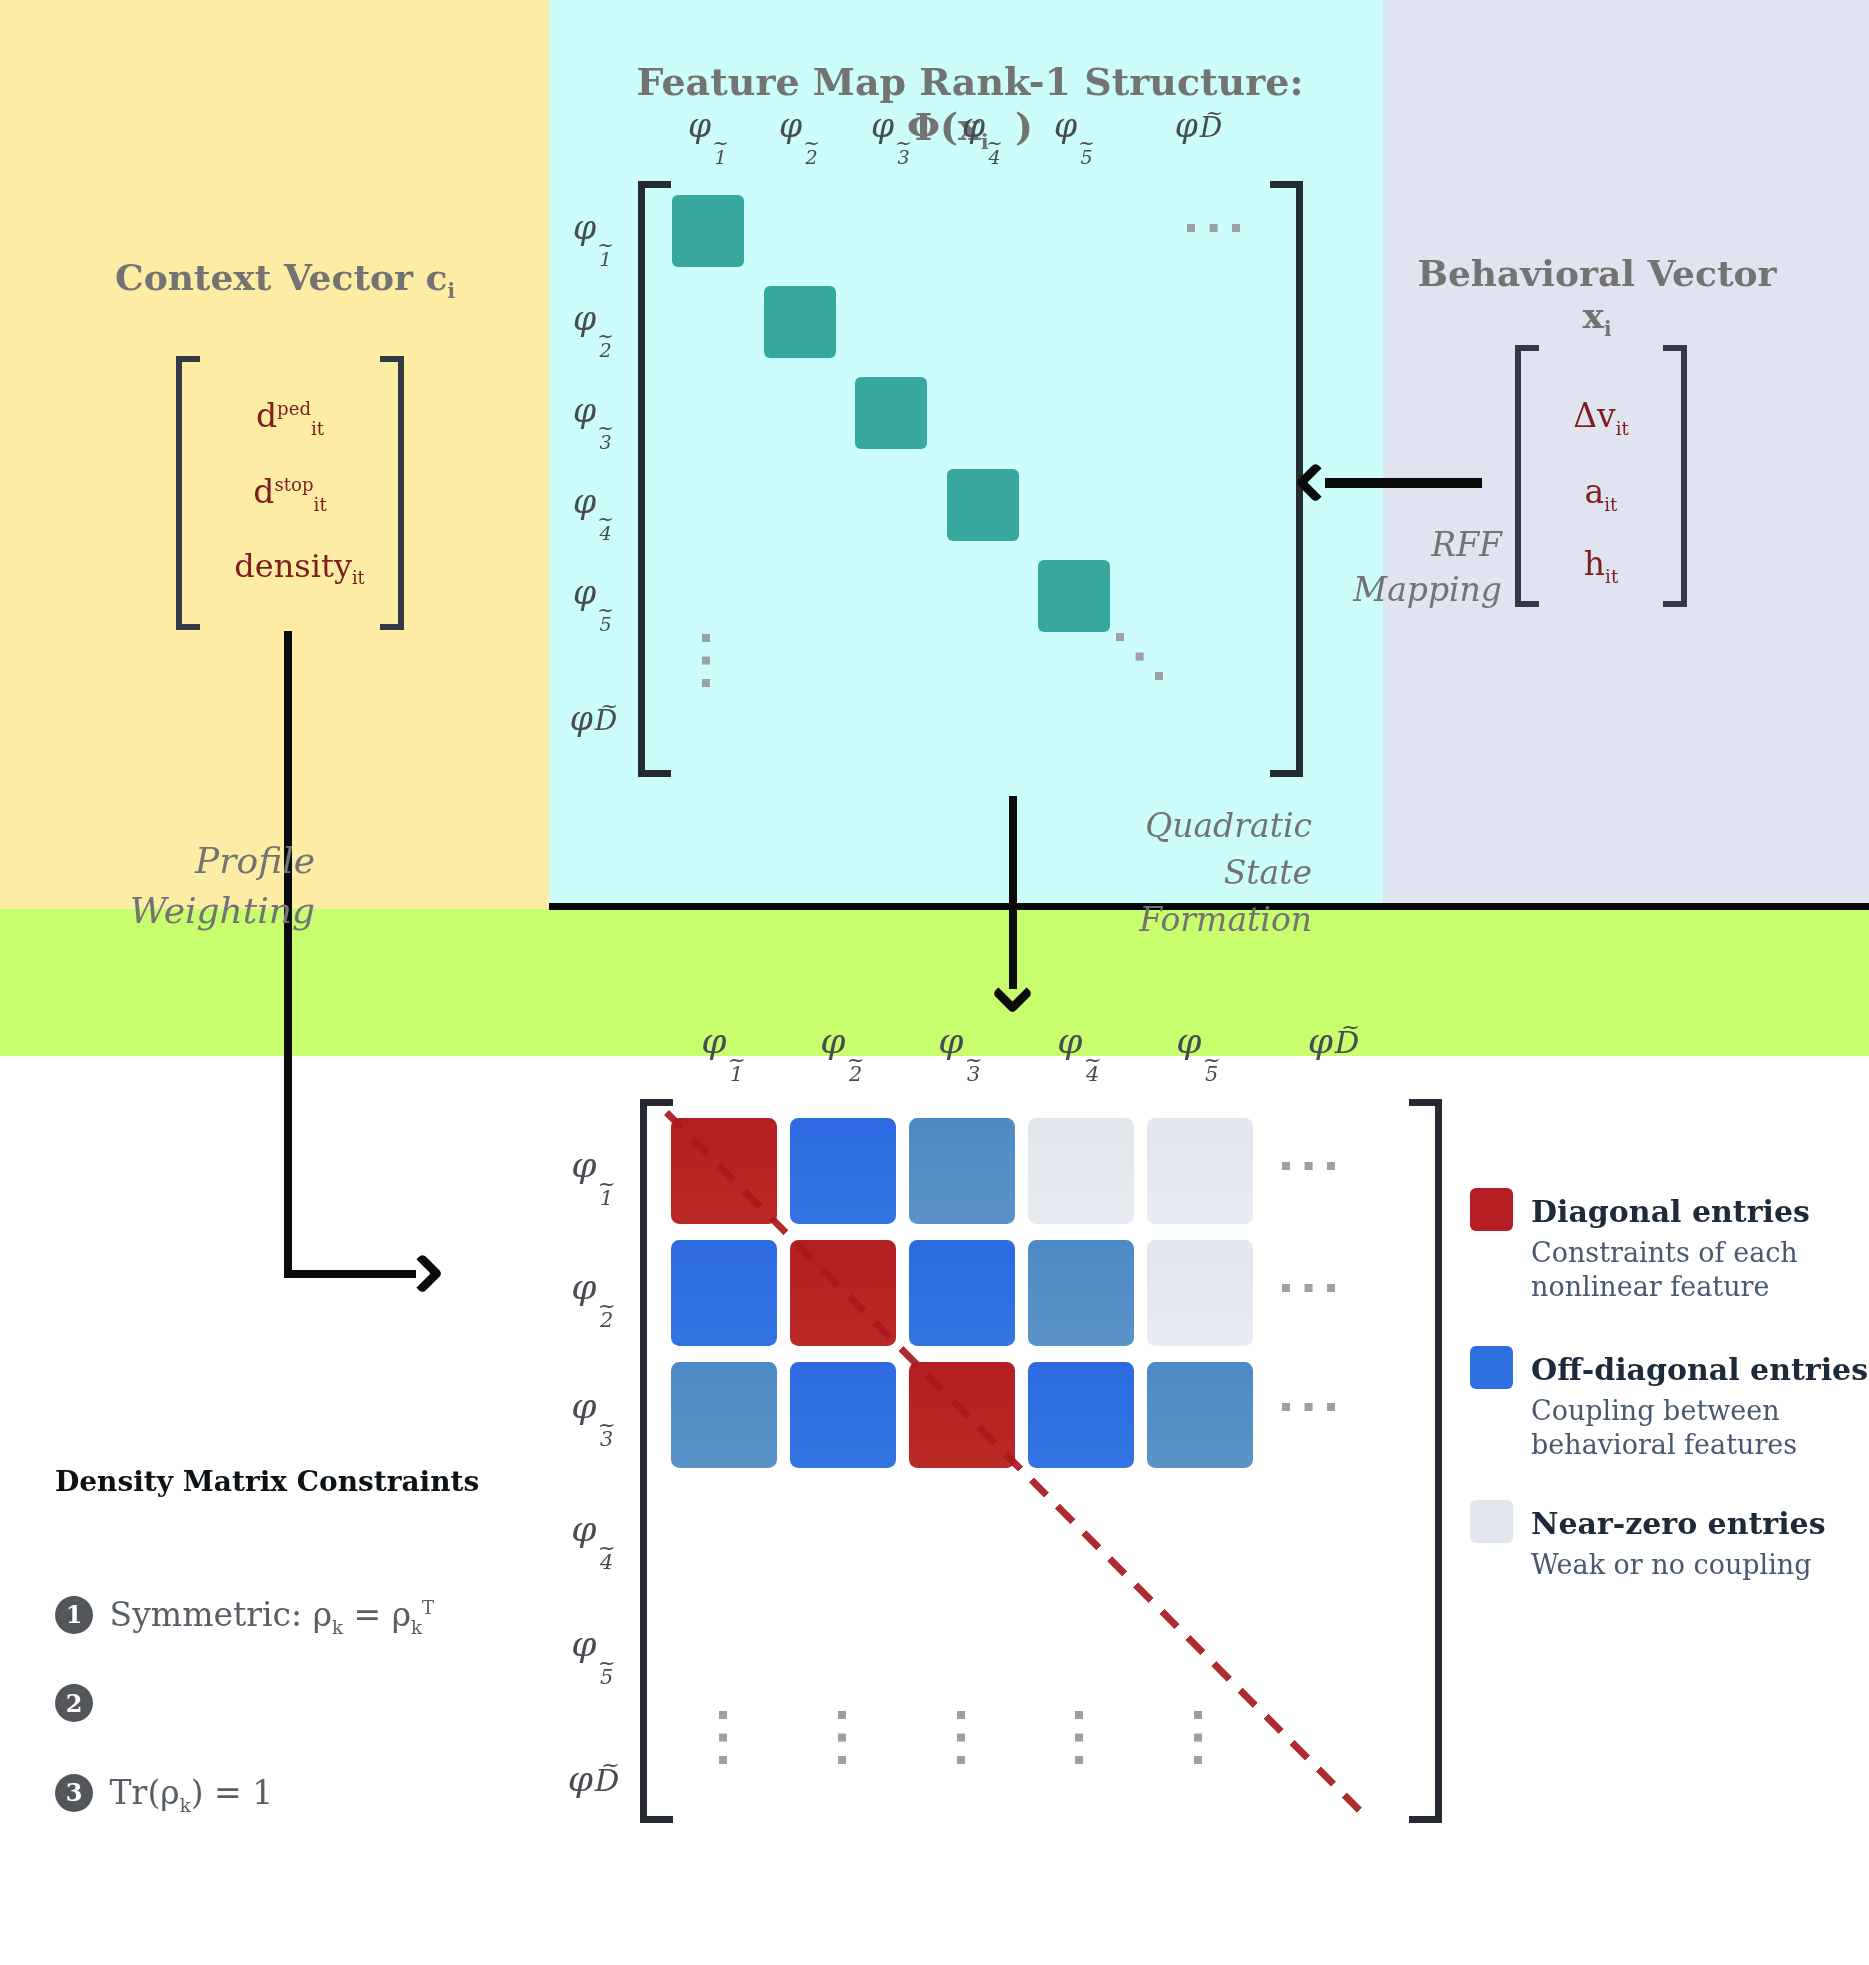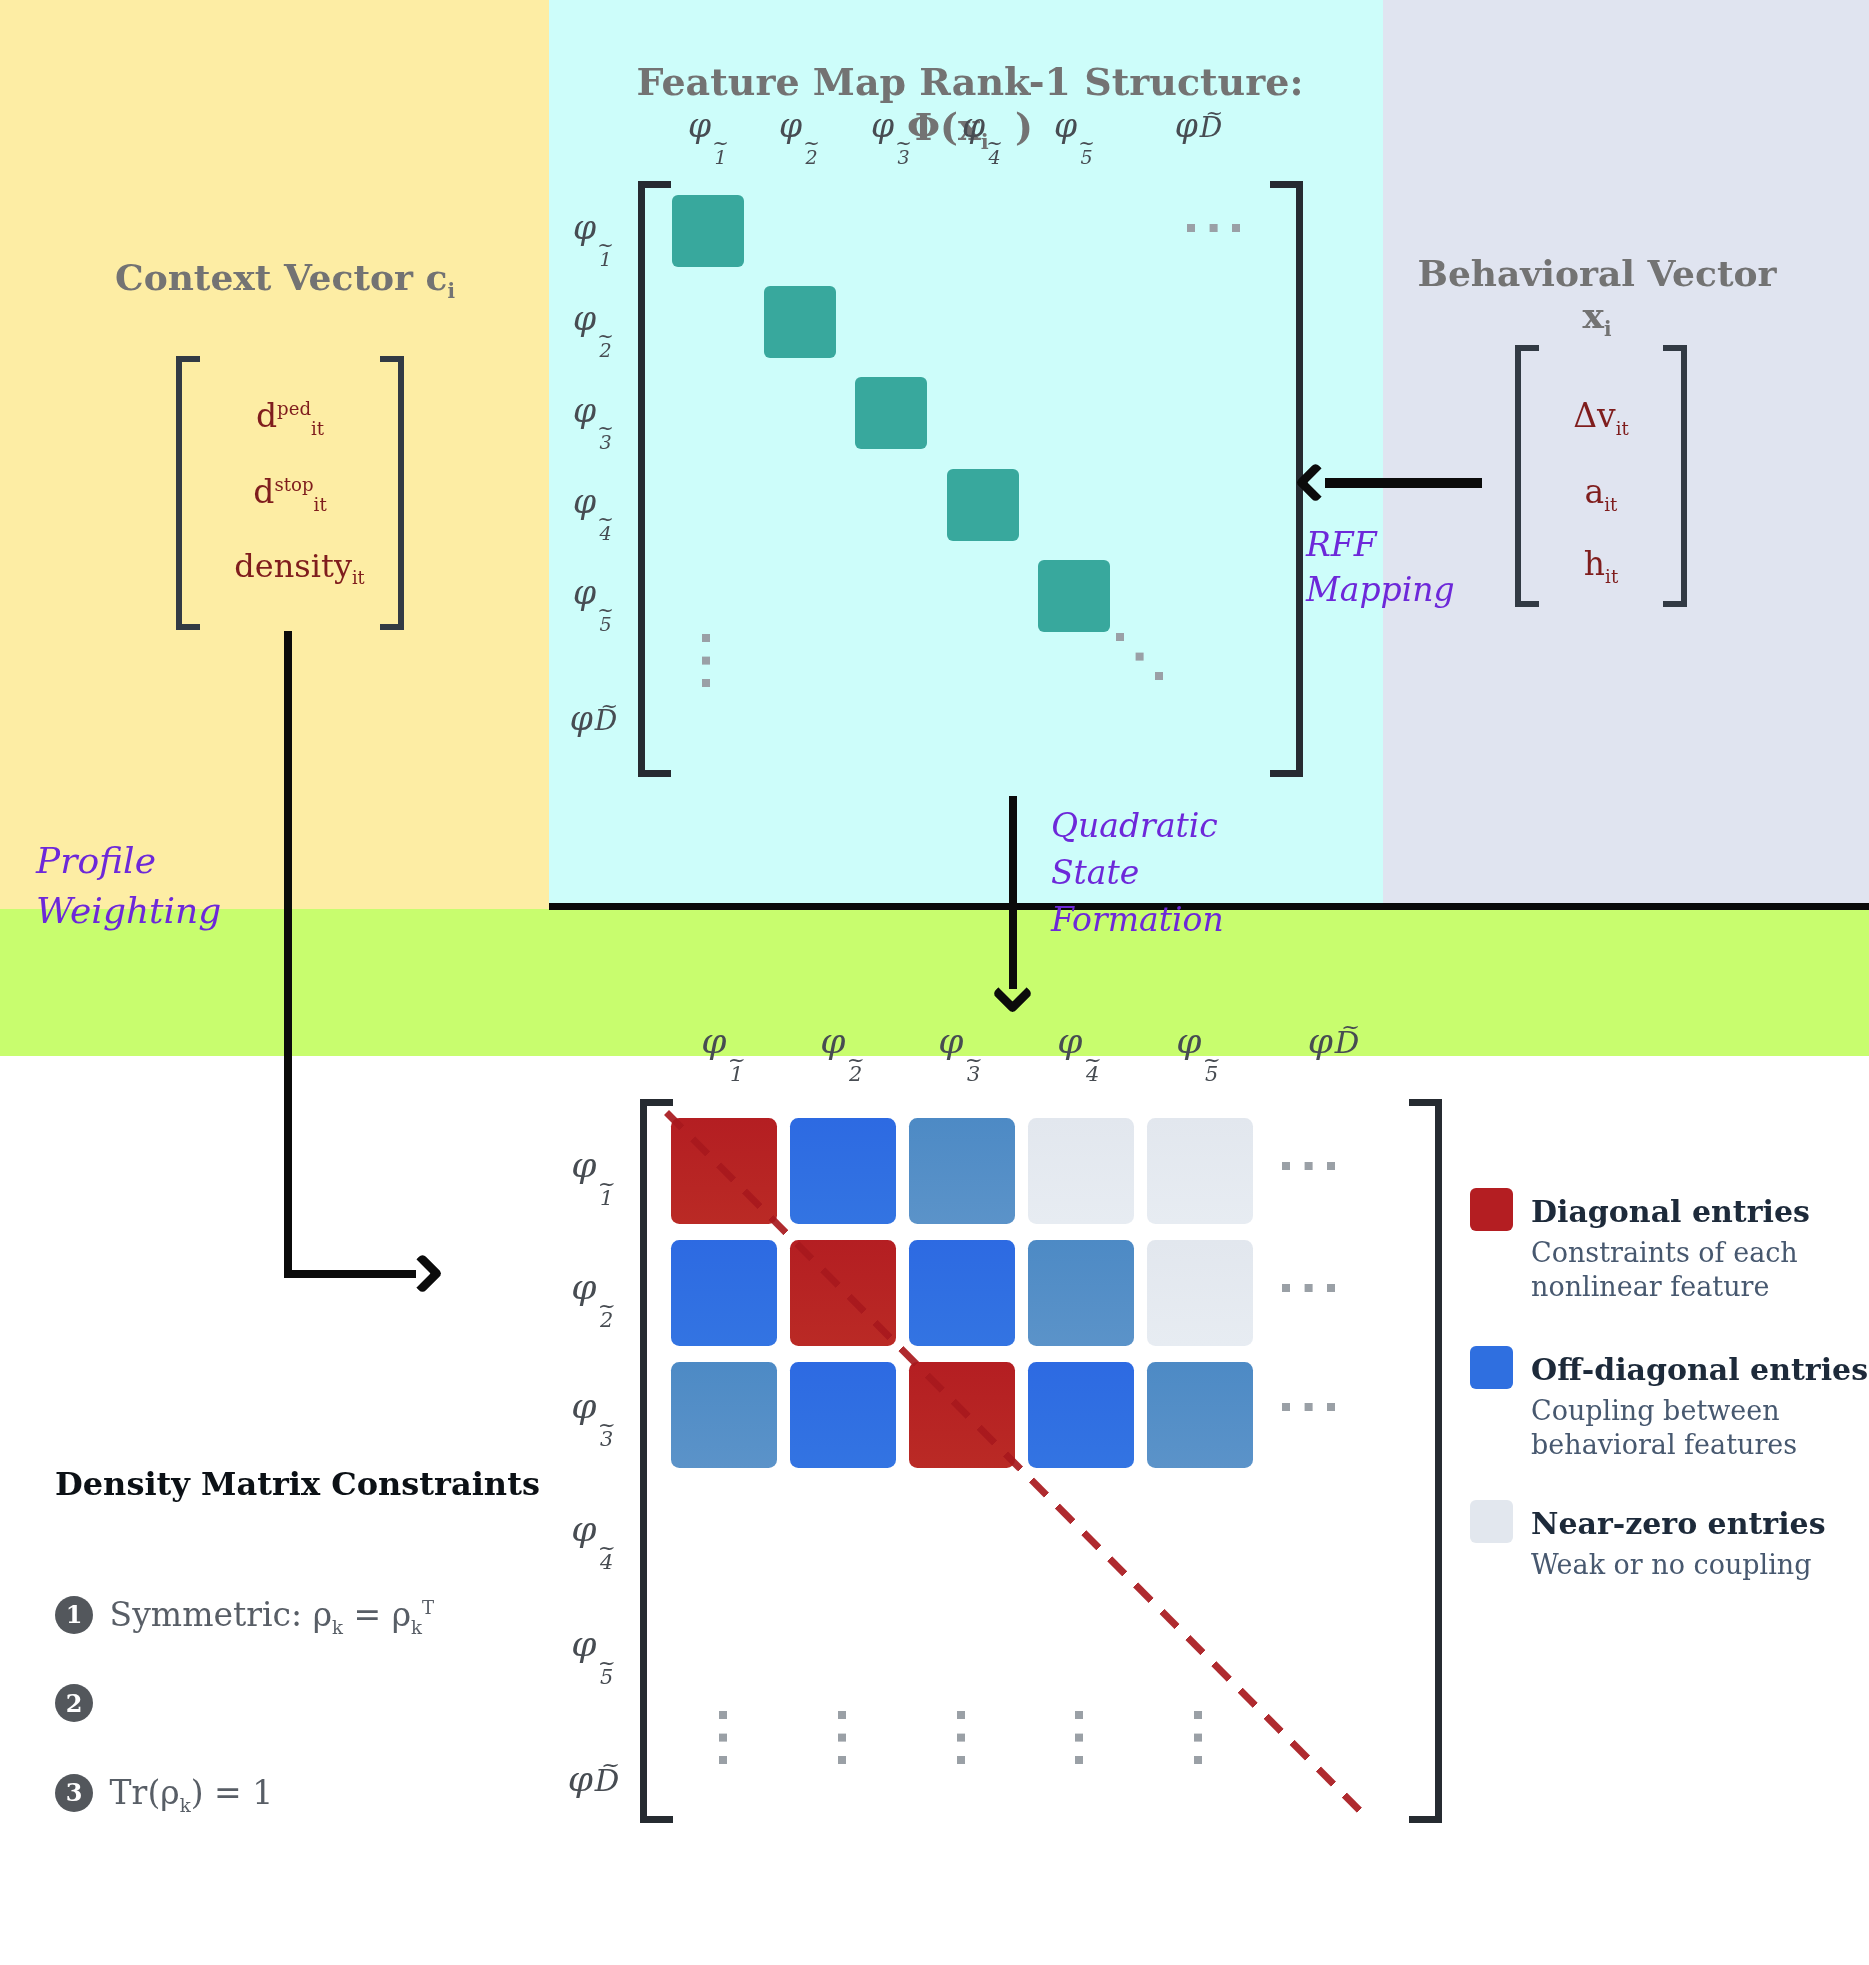--- a/index.html
+++ b/index.html
@@ -47,21 +47,21 @@
   .ddots{position:absolute;width:7.7px;height:7.7px;background:#9aa0a6;
          box-shadow:19.6px 19.6px #9aa0a6,39px 39px #9aa0a6;}
 
   
   .shaft{position:absolute;background:#0b0b0b;}
   .chev{position:absolute;width:20px;height:20px;border-style:solid;border-color:#0b0b0b;
         border-width:0 9.5px 9.5px 0;border-radius:5.3px;}
   .chev-right{transform:rotate(-45deg);}
   .chev-left{transform:rotate(135deg);}
   .chev-down{transform:rotate(45deg);}
-  .flow-label{font-style:italic;text-align:left;color:#6d28d9;}
+  .flow-label{font-style:italic;text-align:right;color:#737373;}
 
   
   .vec-item{position:absolute;text-align:center;color:#7f1d1d;font-size:33px;}
 
   
   #dm-grid{position:absolute;left:671px;top:1118px;display:grid;
            grid-template-columns:repeat(5,106px);grid-auto-rows:106px;gap:16px 13px;z-index:2;}
   .cell{border-radius:8.3px;}
   .c-red{background:linear-gradient(180deg,#b41e22,#ba2a25);}
   .c-blue{background:linear-gradient(180deg,#2d6ae2,#3374e2);}
@@ -274,21 +274,21 @@
 
   <div class="swatch" style="left:1470px;top:1346px;background:#2f6fe0;"></div>
   <div class="lg-title" style="left:1531px;top:1352px;">Off-diagonal entries</div>
   <div class="lg-desc" style="left:1531px;top:1394px;">Coupling between
 behavioral features</div>
 
   <div class="swatch" style="left:1470px;top:1500px;background:#e2e7ee;"></div>
   <div class="lg-title" style="left:1531px;top:1506px;">Near-zero entries</div>
   <div class="lg-desc" style="left:1531px;top:1548px;">Weak or no coupling</div>
 
-  <div class="abs" style="left:55px;top:1465px;font-size:32px;font-weight:bold;color:#0c1116;">Density Matrix Constraints</div>
+  <div class="abs" style="left:55px;top:1465px;font-size:28px;font-weight:bold;color:#0c1116;">Density Matrix Constraints</div>
 
   <div class="cn-item" style="left:55px;top:1595px;">
     <span class="cn-num">1</span>
     <span>Symmetric: ρ<sub>k</sub> = ρ<sub>k</sub><sup>T</sup></span>
   </div>
   <div class="cn-item" style="left:55px;top:1684px;">
     <span class="cn-num">2</span>
   </div>
   <div class="cn-item" style="left:55px;top:1773px;">
     <span class="cn-num">3</span>

